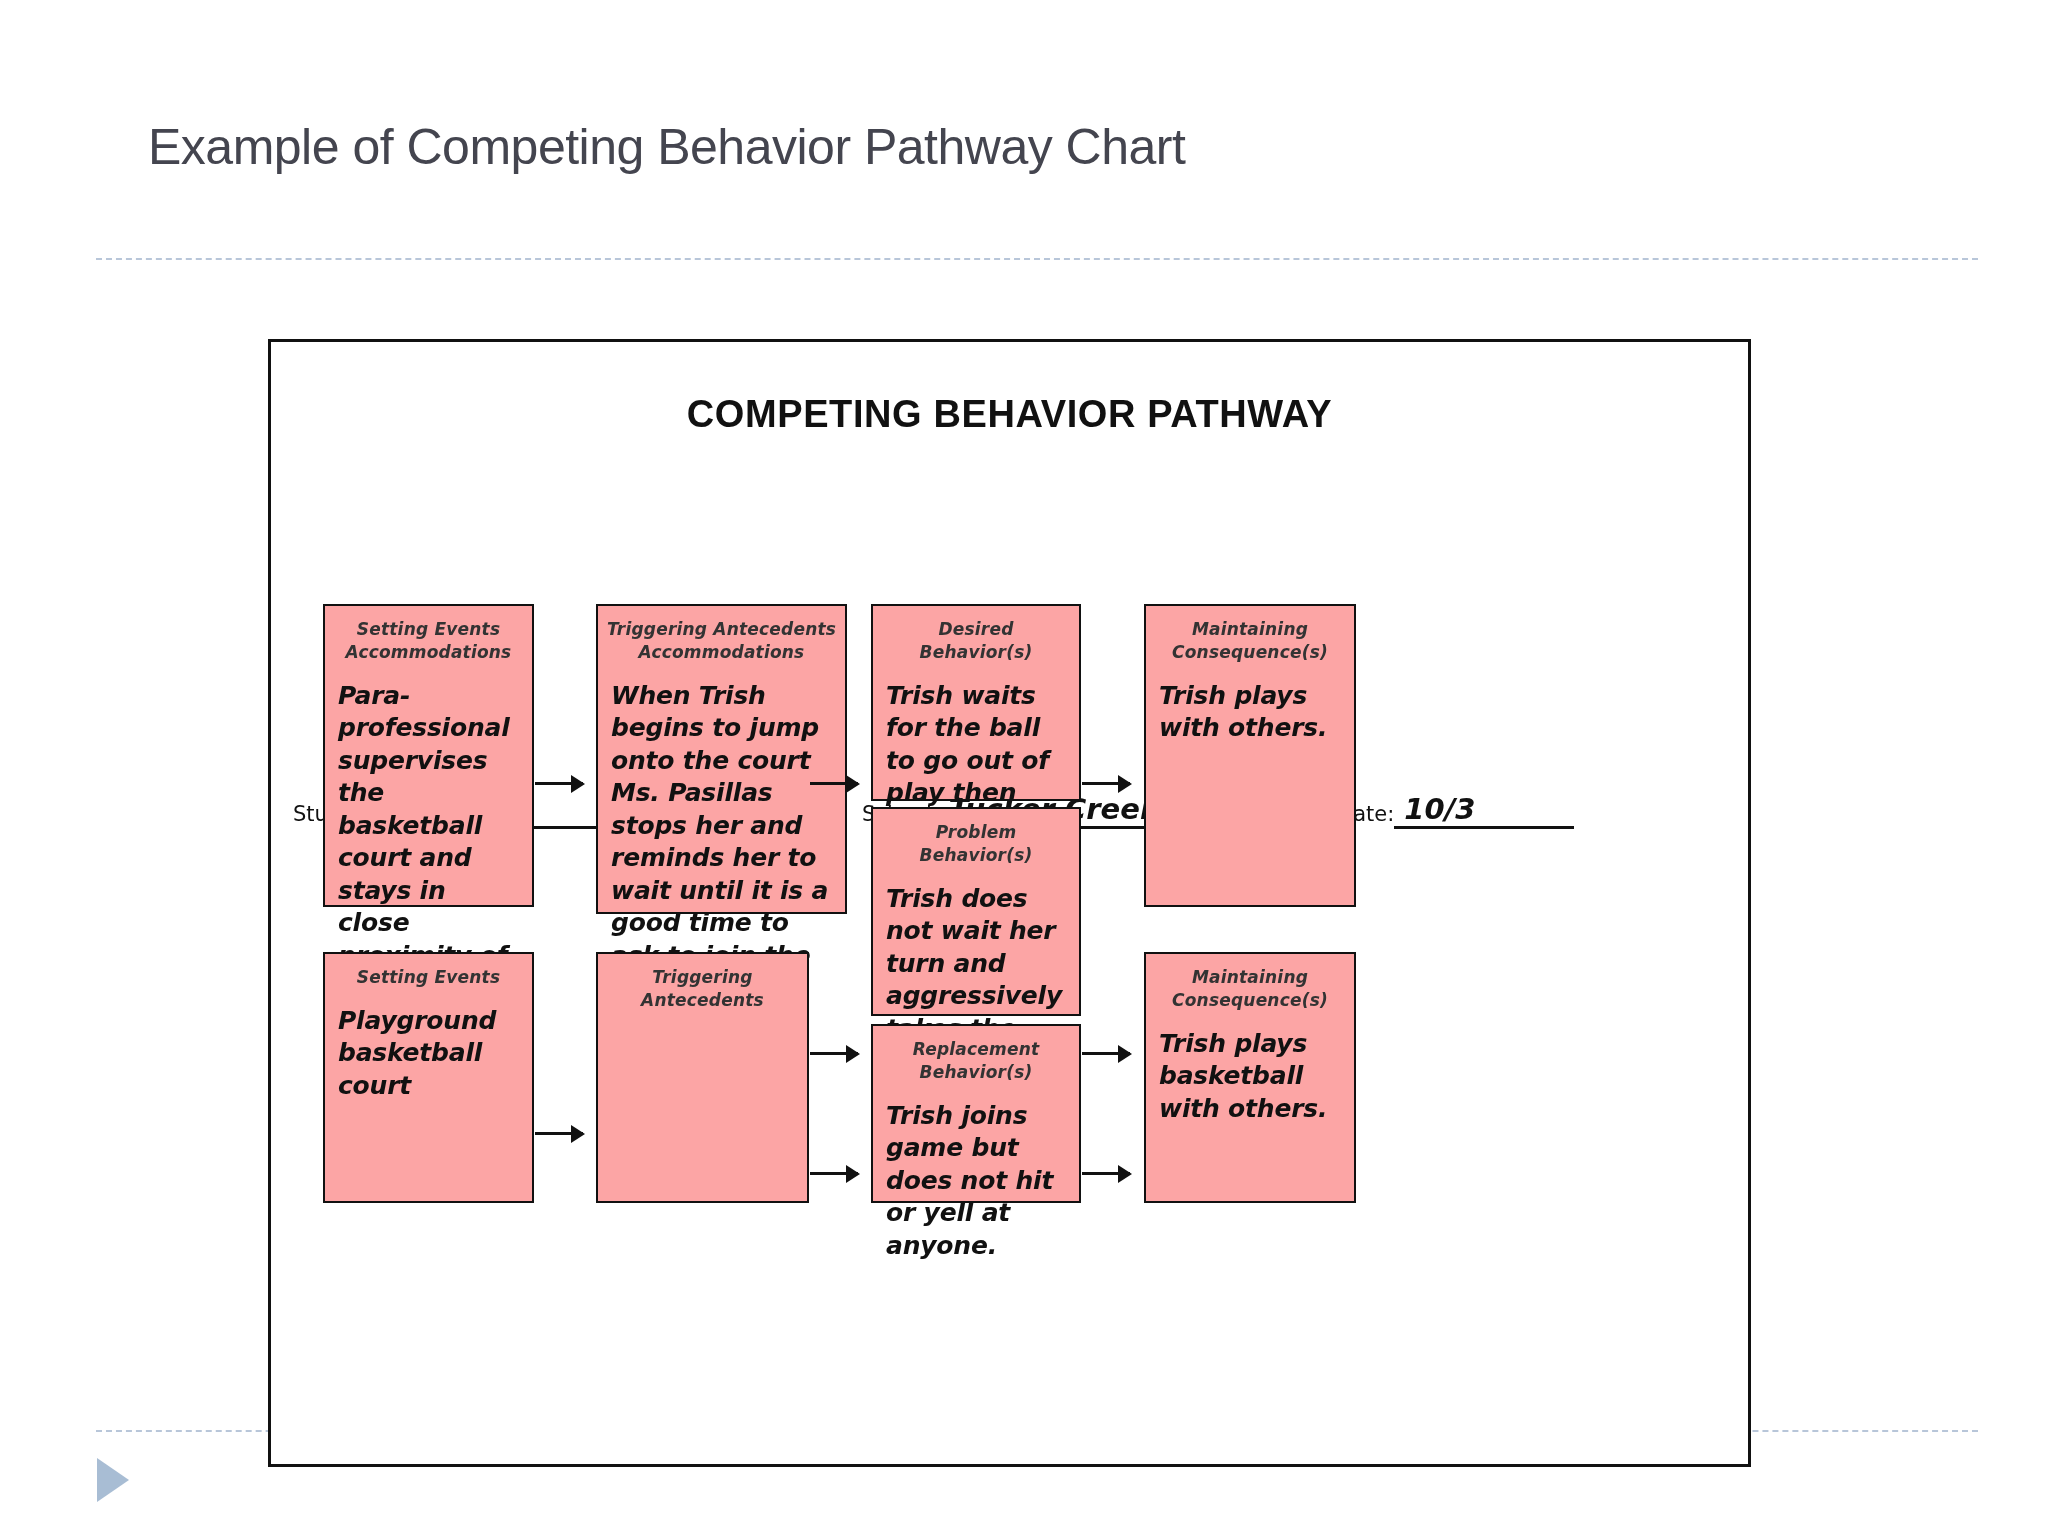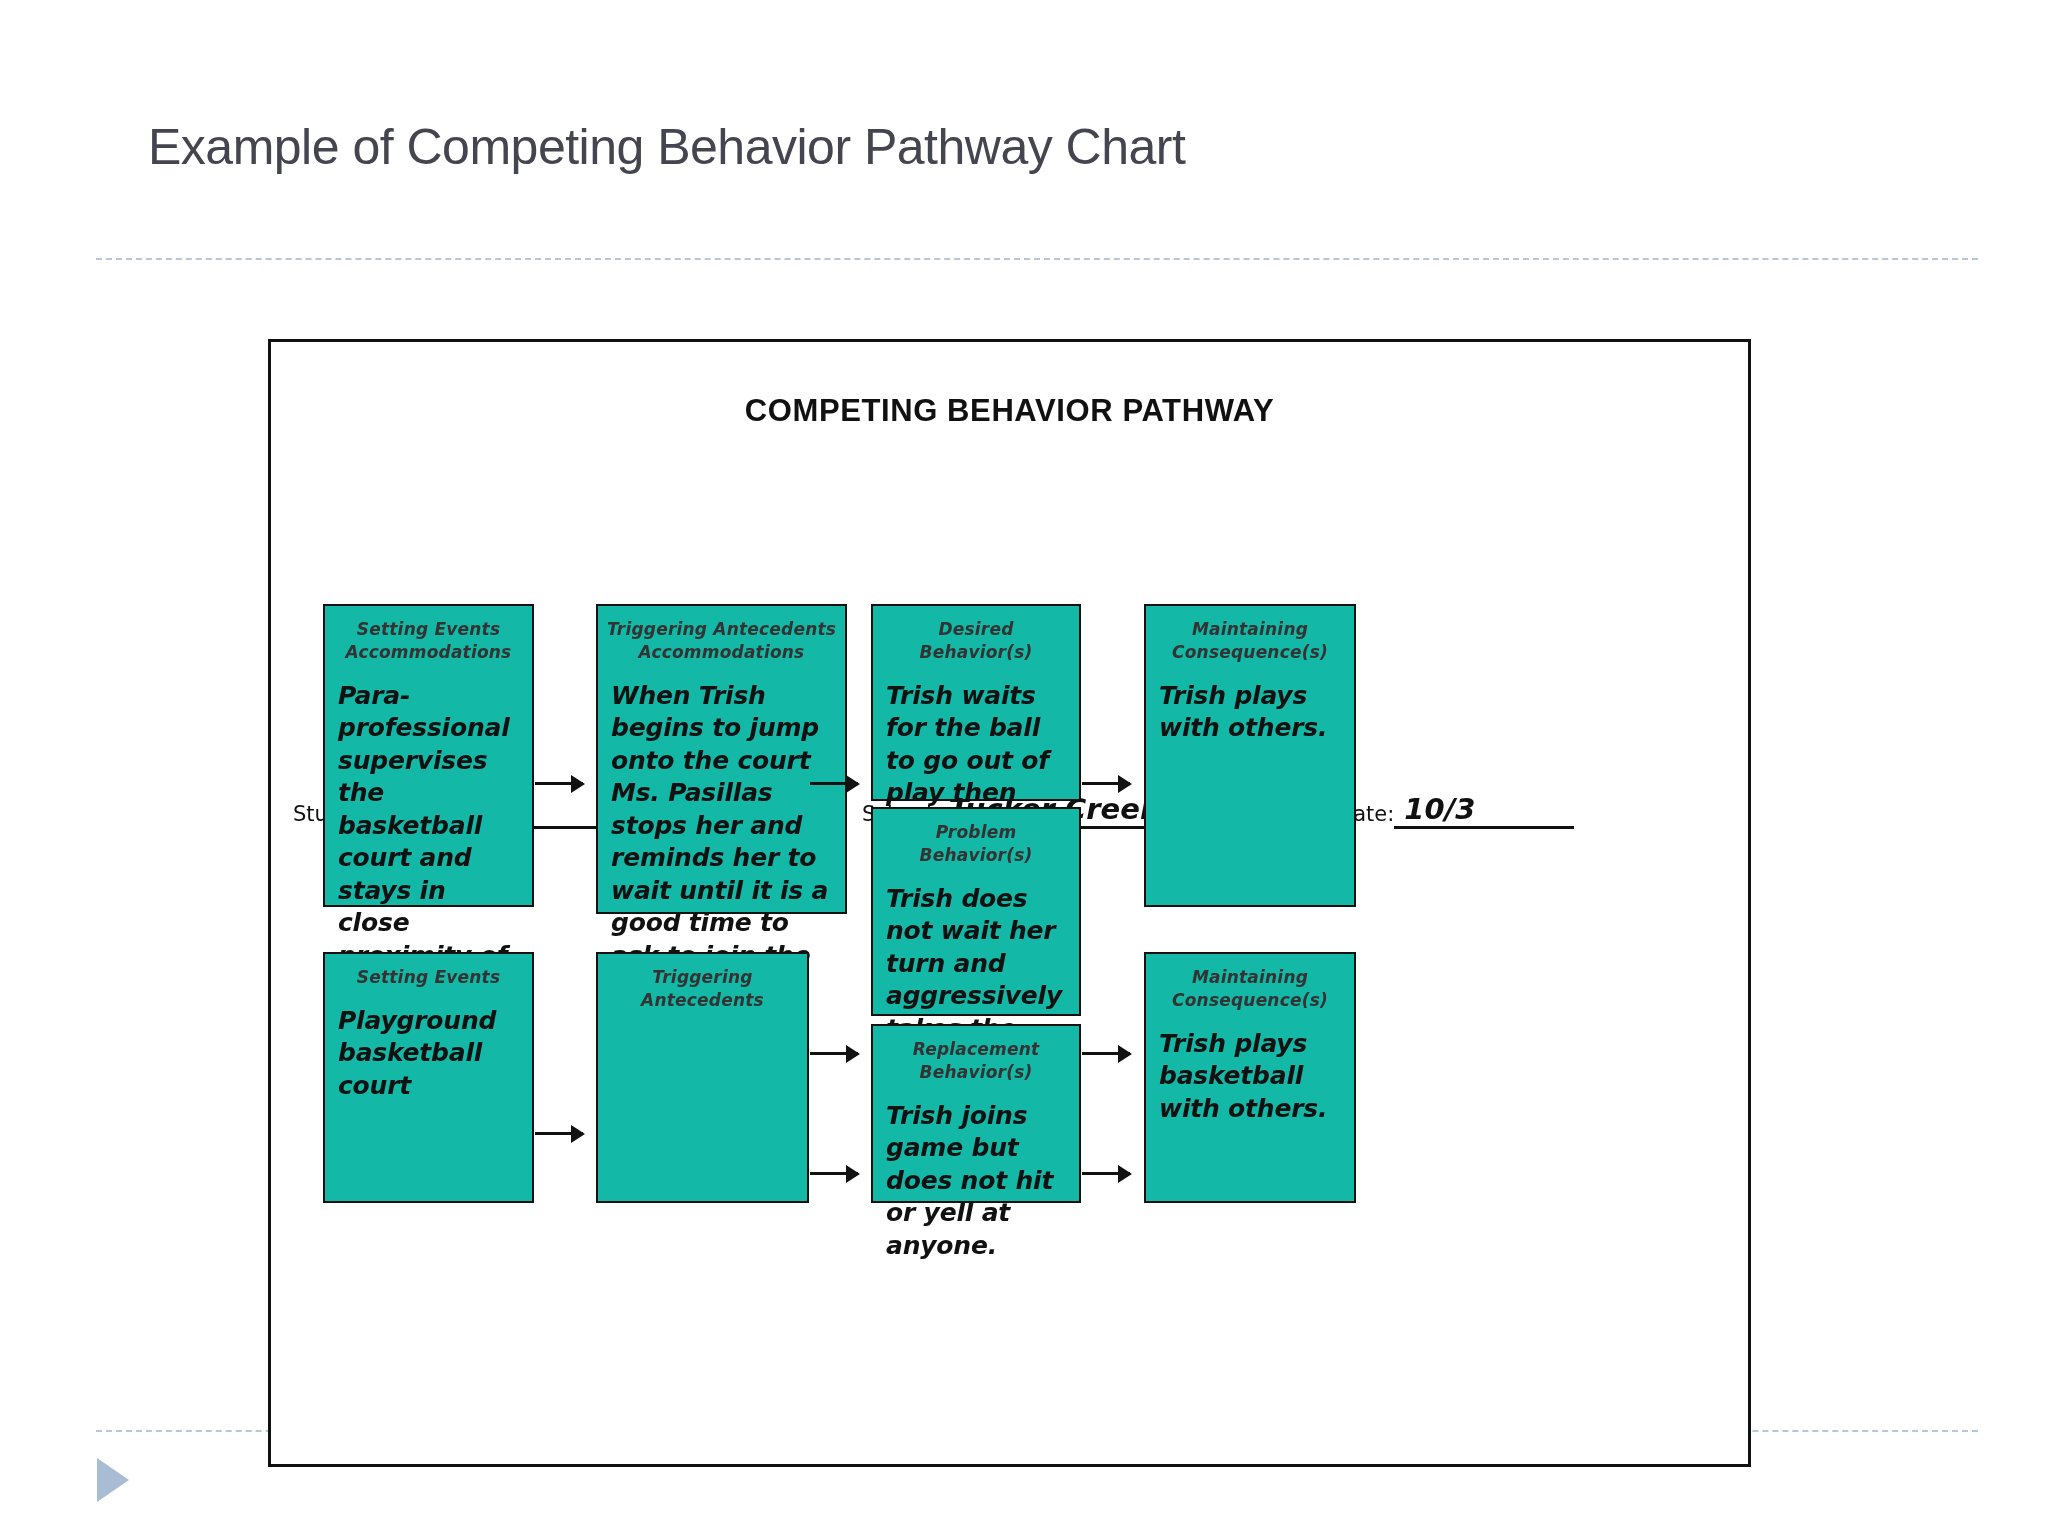--- a/index.html
+++ b/index.html
@@ -67,21 +67,21 @@
   }
 
   #form-heading {
     position: absolute;
     left: 0;
     top: 51px;
     width: 100%;
     text-align: center;
     font-family: "Liberation Sans", sans-serif;
     font-weight: bold;
-    font-size: 31px;
+    font-size: 38px;
     letter-spacing: 0.6px;
     color: #111;
   }
 
   
   .info-field {
     position: absolute;
     display: flex;
     align-items: flex-end;
   }
@@ -111,21 +111,21 @@
   #field-grade .info-value   { width: 58px; }
   #field-school  { left: 591px;  top: 452px; }
   #field-school .info-value  { width: 331px; }
   #field-date    { left: 1066px; top: 452px; }
   #field-date .info-value    { width: 180px; }
 
   
   .pbox {
     position: absolute;
     border: 2px solid #111;
-    background: #14b8a6;
+    background: #fca5a5;
     box-sizing: border-box;
     padding: 0;
   }
   .pbox-title {
     font-family: "DejaVu Sans", sans-serif;
     font-style: italic;
     font-weight: bold;
     font-size: 17px;
     color: #333;
     text-align: center;

